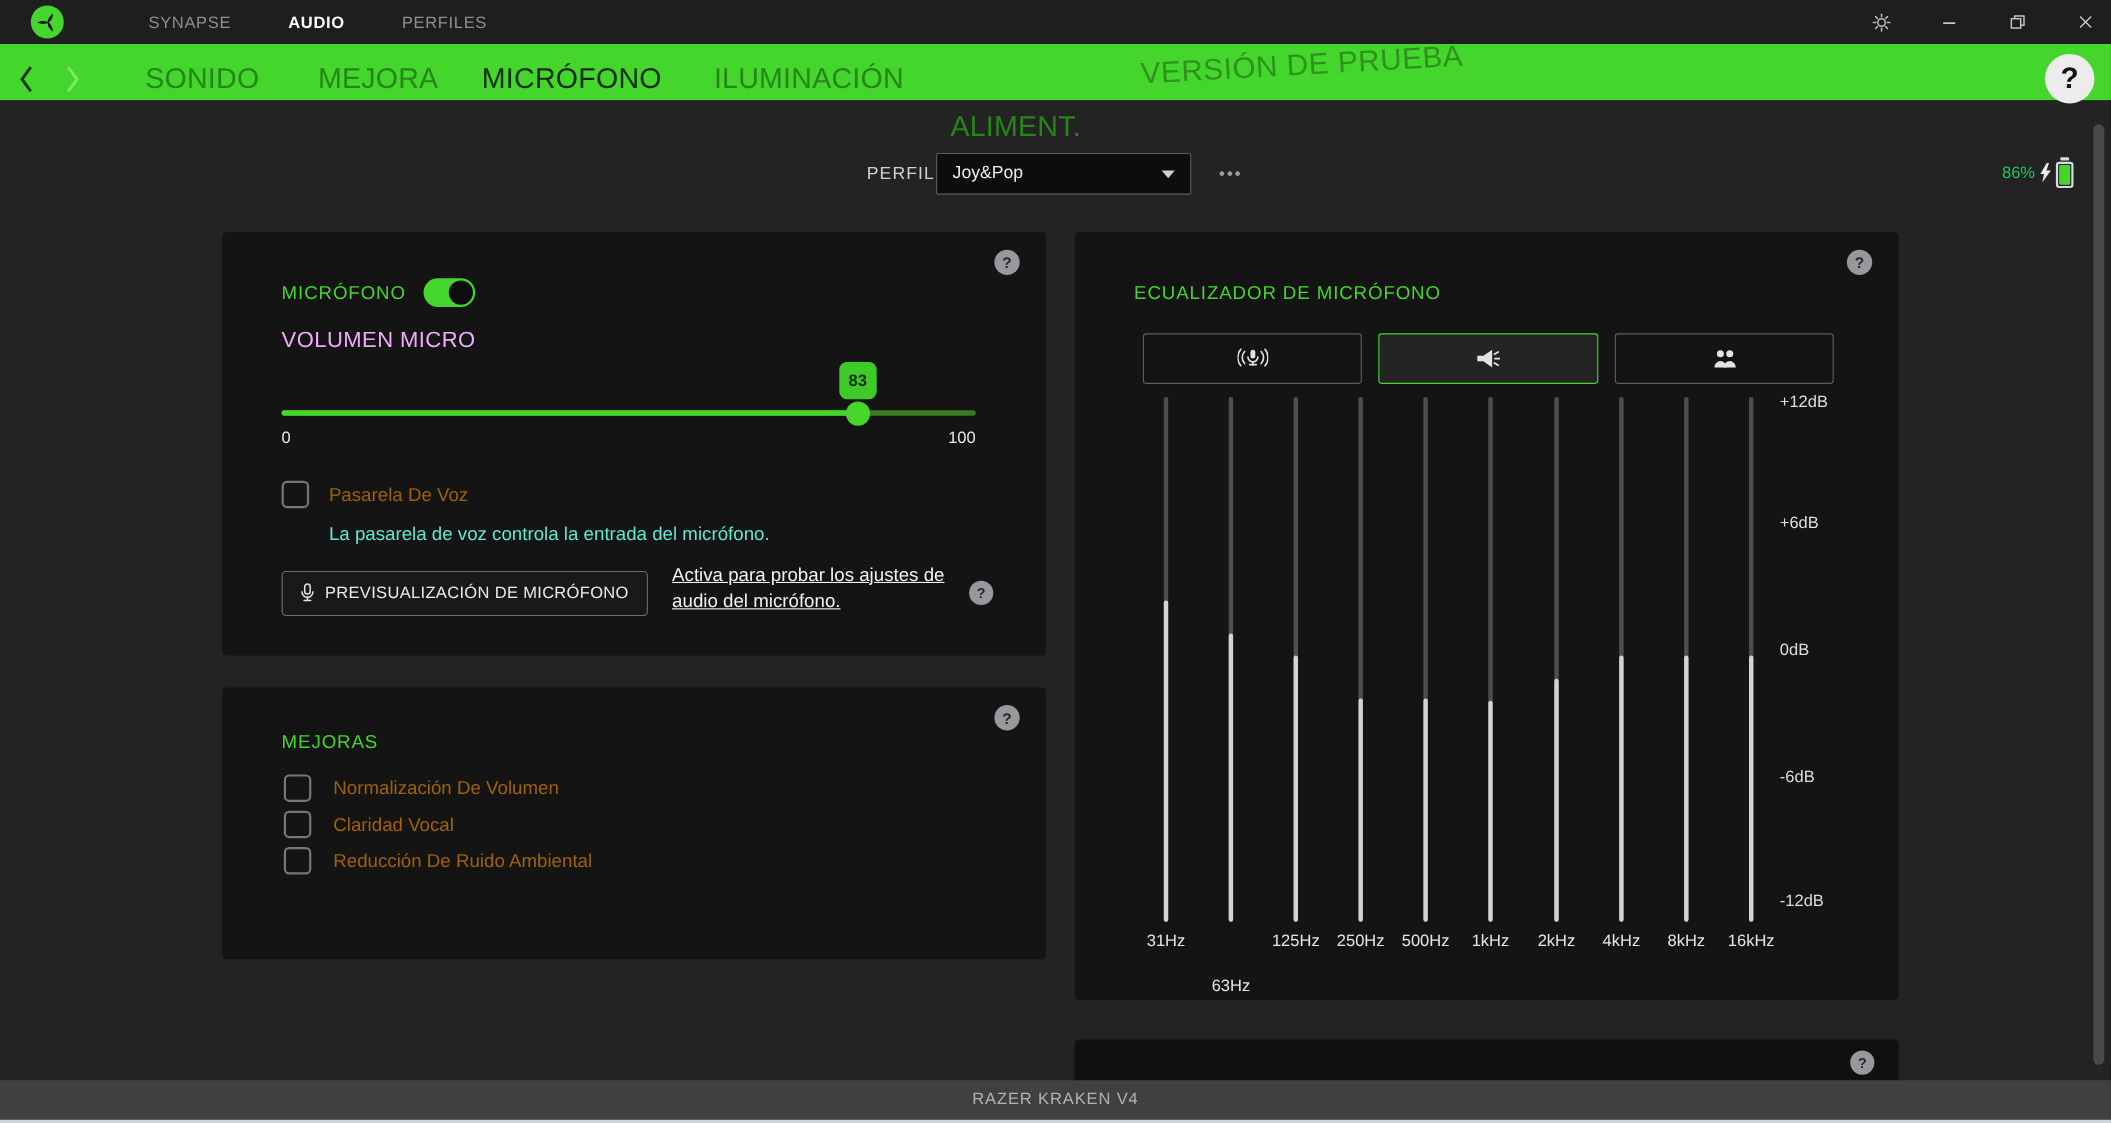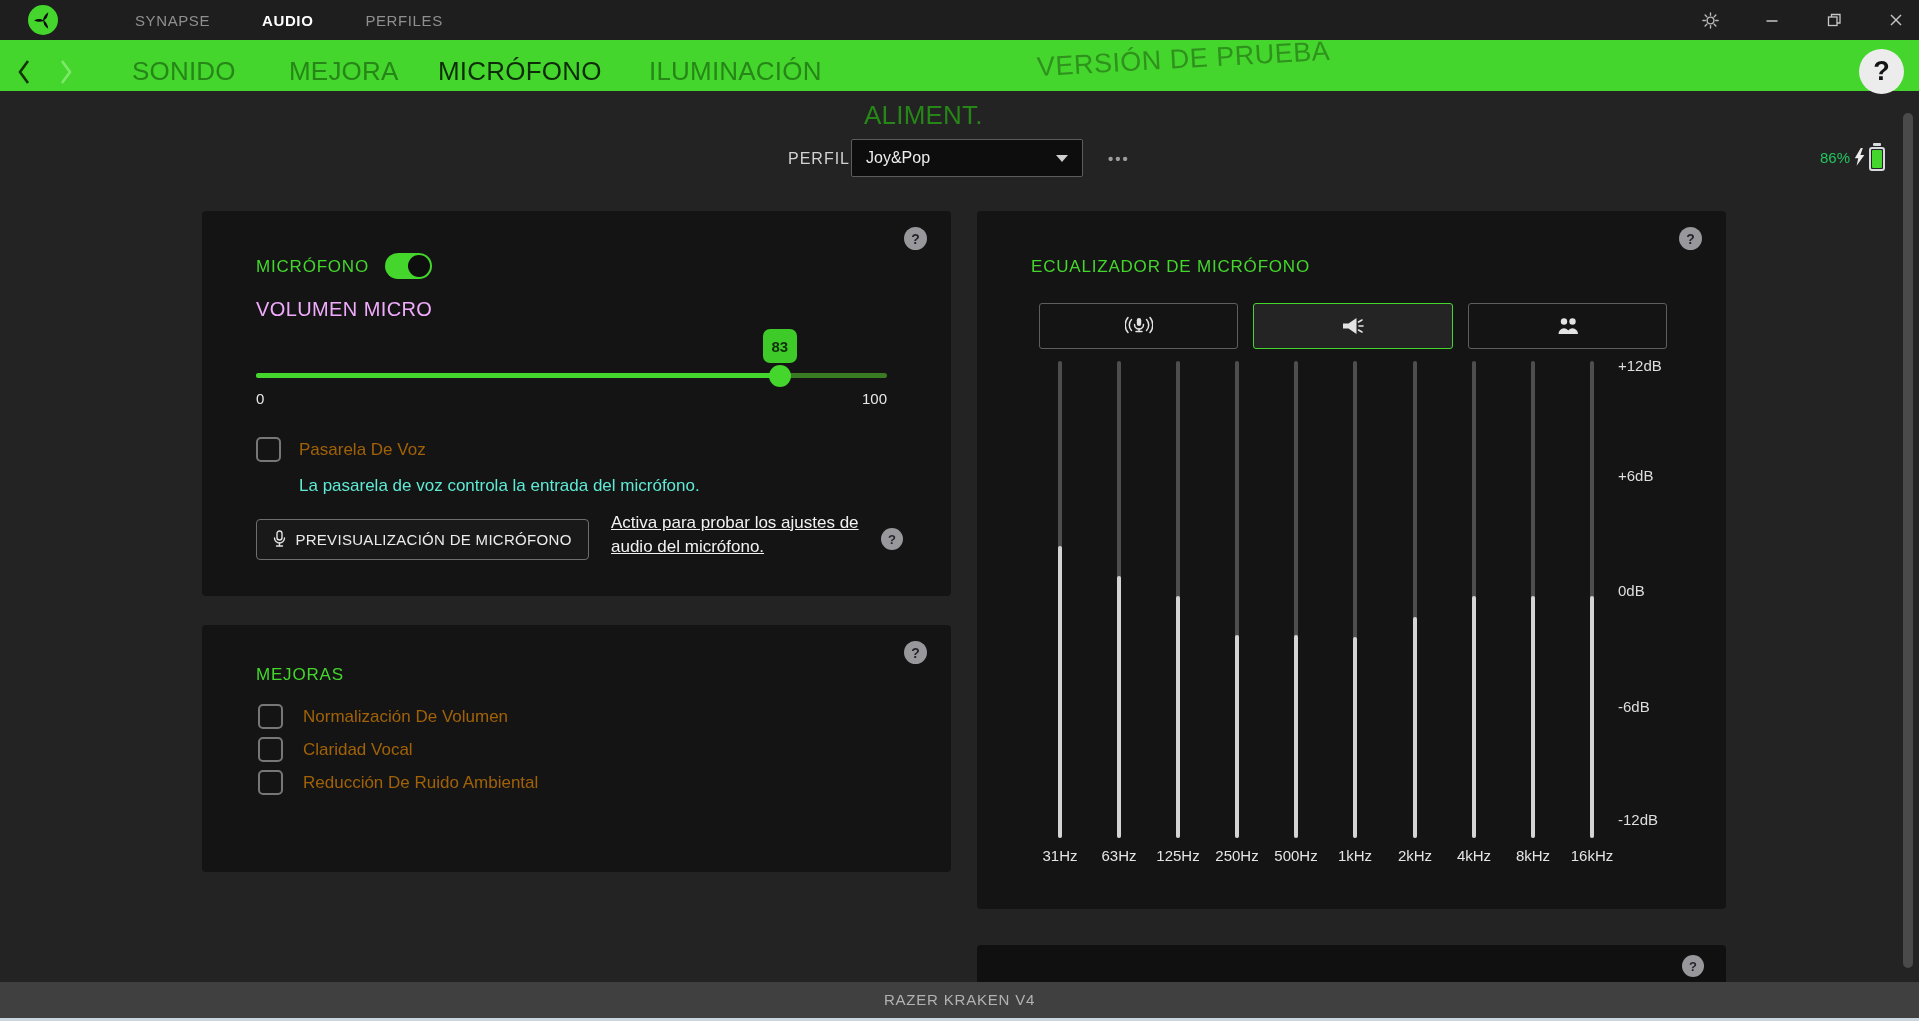--- a/index.html
+++ b/index.html
@@ -282,21 +282,21 @@
           <path d="M11 17 a5.5 5.8 0 0 1 11 0 z"></path>
         </svg>
       </div>
       <div class="eq-track" data-interactable="true" style="left: 81px;">
         <div class="eq-fill" data-interactable="false" style="top: 38.75%;"></div>
       </div>
       <div class="eq-band-label" data-interactable="false" style="left: 48px;">31Hz</div>
       <div class="eq-track" data-interactable="true" style="left: 140px;">
         <div class="eq-fill" data-interactable="false" style="top: 45%;"></div>
       </div>
-      <div class="eq-band-label" data-interactable="false" style="left: 107px;">63Hz</div>
+      <div class="eq-band-label" data-interactable="false" style="left: 107px; margin-top: 41px;">63Hz</div>
       <div class="eq-track" data-interactable="true" style="left: 199px;">
         <div class="eq-fill" data-interactable="false" style="top: 49.17%;"></div>
       </div>
       <div class="eq-band-label" data-interactable="false" style="left: 166px;">125Hz</div>
       <div class="eq-track" data-interactable="true" style="left: 258px;">
         <div class="eq-fill" data-interactable="false" style="top: 57.5%;"></div>
       </div>
       <div class="eq-band-label" data-interactable="false" style="left: 225px;">250Hz</div>
       <div class="eq-track" data-interactable="true" style="left: 317px;">
         <div class="eq-fill" data-interactable="false" style="top: 57.5%;"></div>

